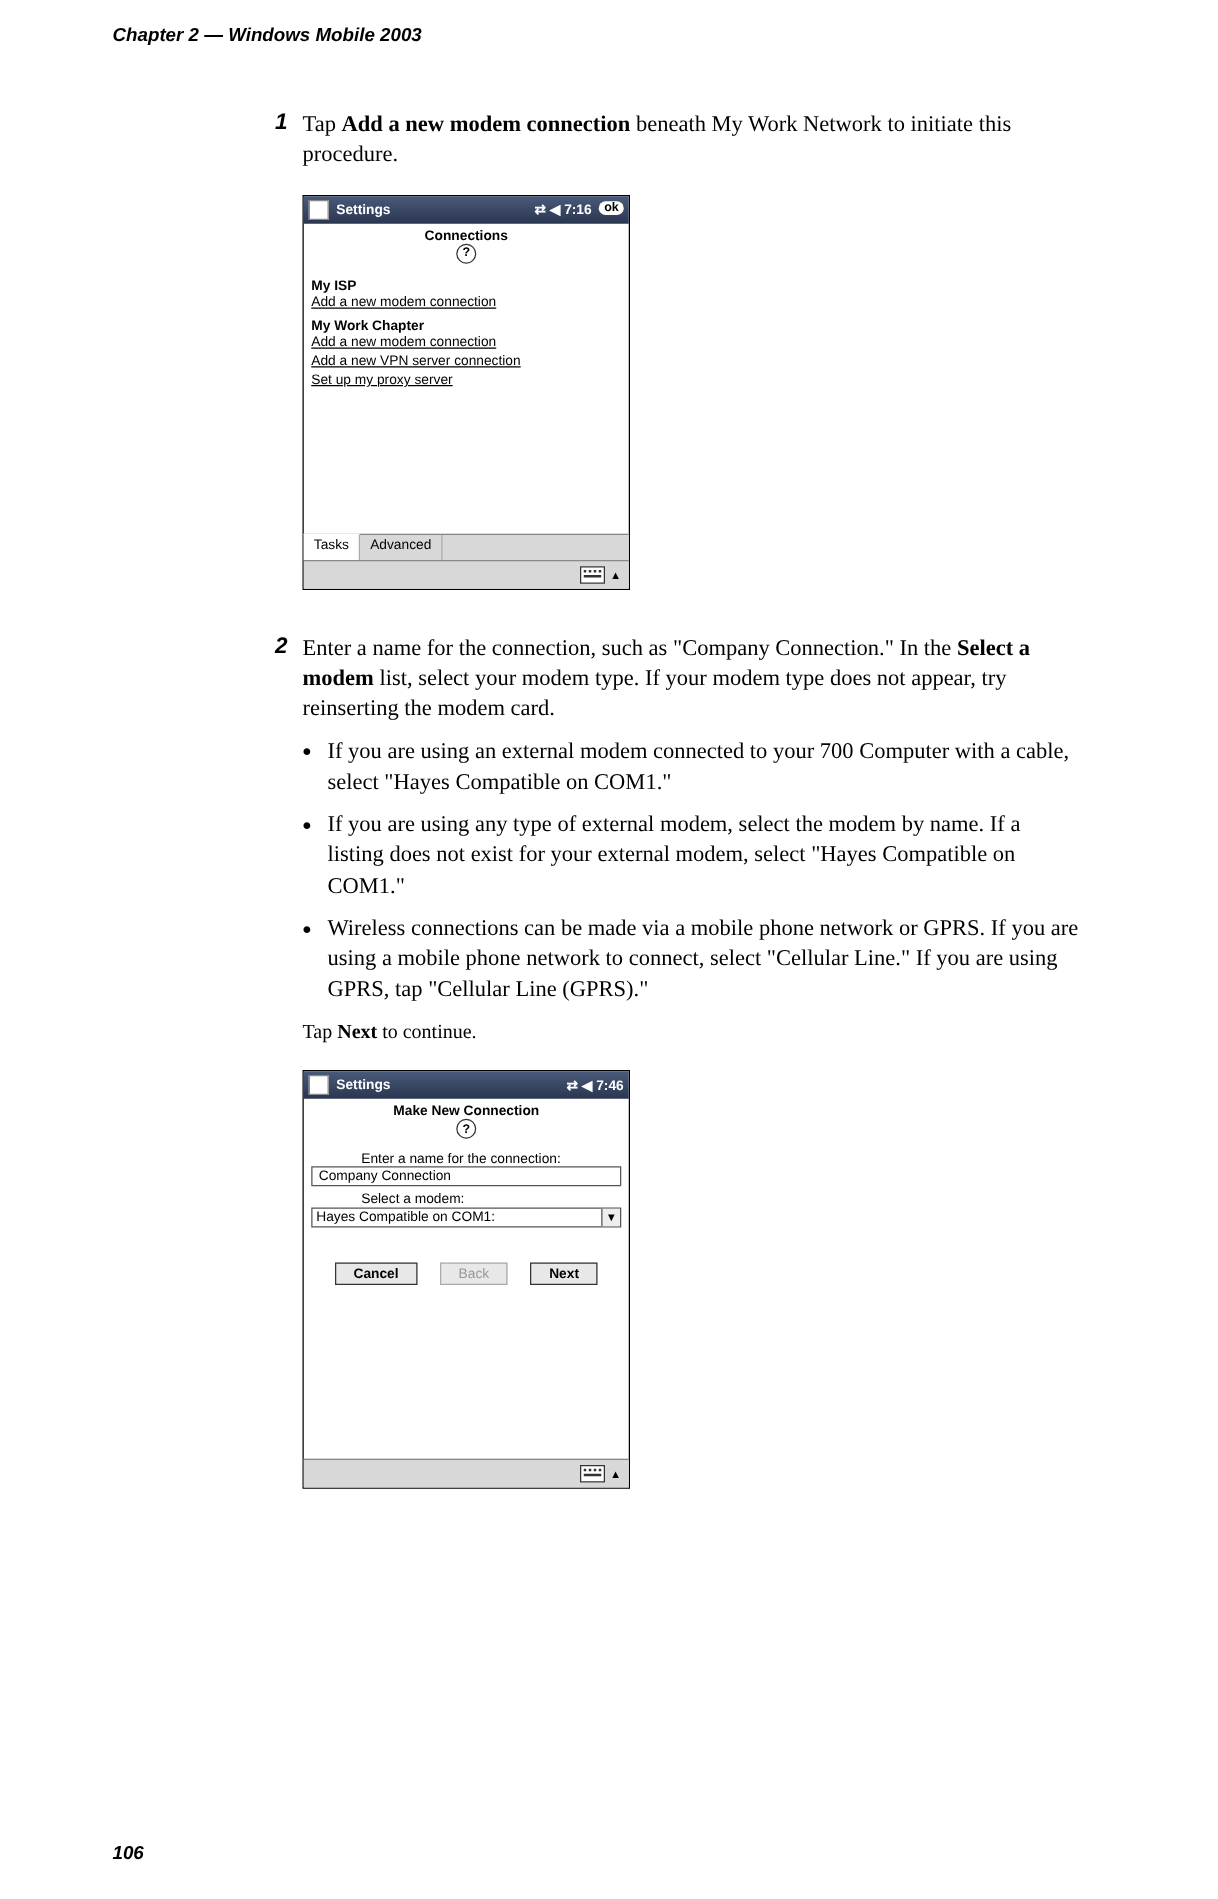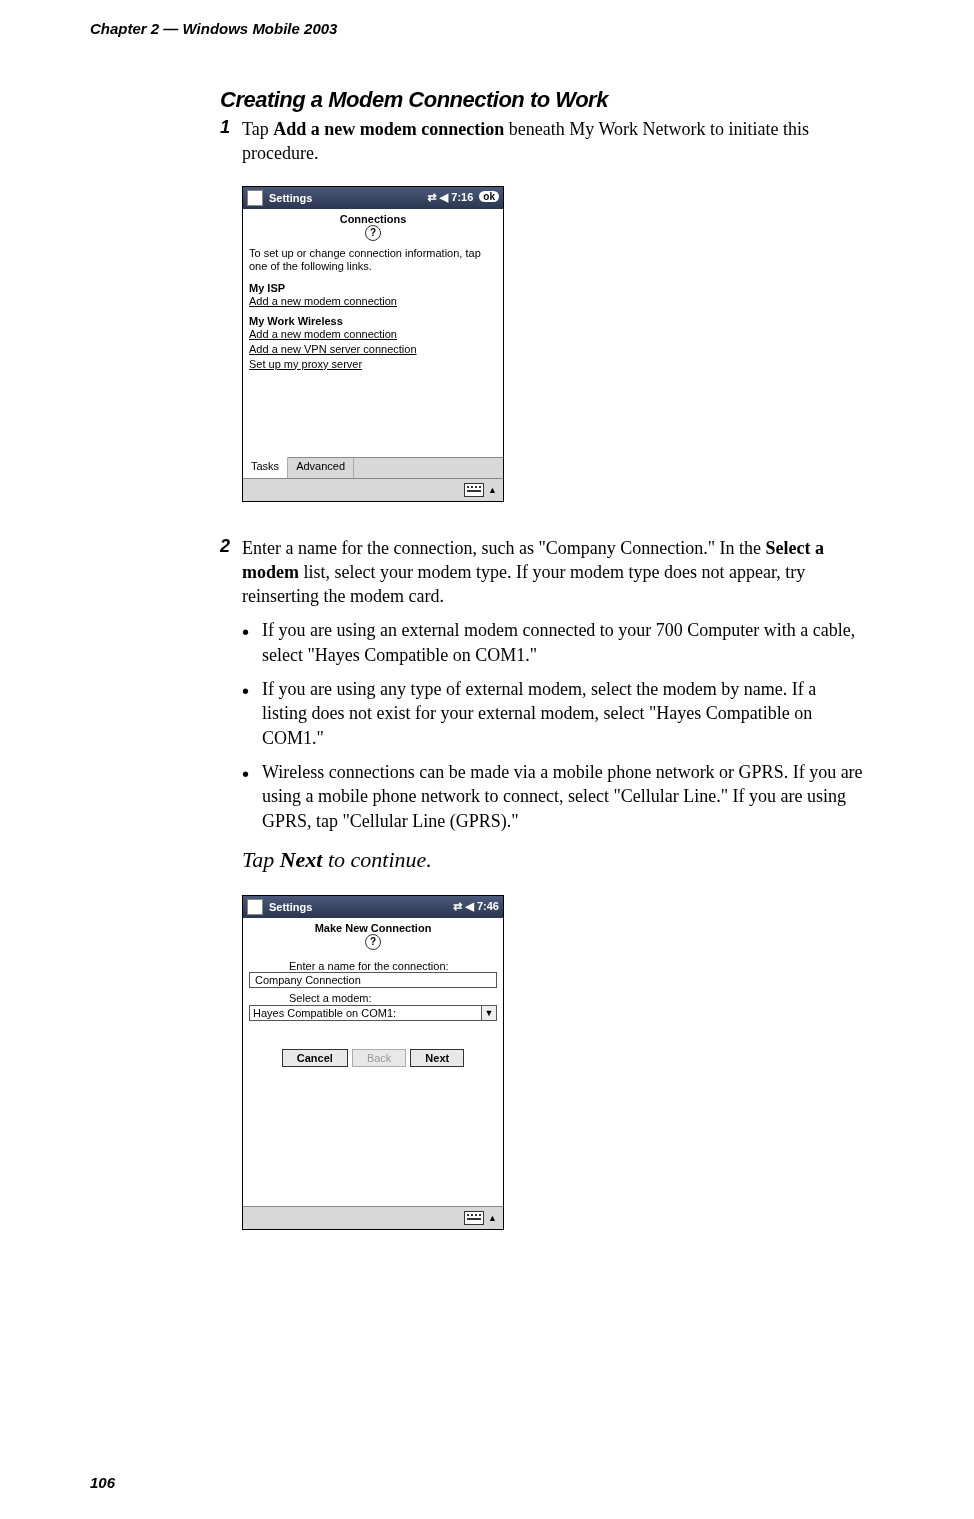--- a/index.html
+++ b/index.html
@@ -68,22 +68,21 @@
   .bullet-dot {
     width: 20px;
     flex: 0 0 20px;
     font-family: Arial, sans-serif;
     font-size: 20px;
     line-height: 1;
     padding-top: 4px;
   }
   .tap-next {
     margin-top: 12px;
-    font-size: 22px;
-    font-style: italic;
+    font-size: 16px;
   }
 
   
   .ppc-shot {
     width: 260px;
     margin: 20px 0 0 152px;
     border: 1px solid #000;
     background: #fff;
     font-family: Tahoma, Arial, sans-serif;
     font-size: 11px;
@@ -212,21 +211,21 @@
     width: 14px;
     text-align: center;
     border-left: 1px solid #555;
     background: #eee;
     font-size: 9px;
     line-height: 14px;
   }
   .btn-row {
     display: flex;
     justify-content: center;
-    gap: 4px;
+    gap: 18px;
     margin-top: 28px;
     align-items: flex-end;
   }
   .ppc-btn {
     border: 1px solid #333;
     background: #e8e8e8;
     padding: 2px 14px;
     font-family: Tahoma, Arial, sans-serif;
     font-size: 11px;
     font-weight: bold;
@@ -251,21 +250,20 @@
     font-size: 15px;
   }
 </style>
 </head>
 <body>
 
 <div class="page">
 
   <div class="running-head">Chapter 2   —   Windows Mobile 2003</div>
 
-  <div class="heading">Creating a Modem Connection to Work</div>
 
   <div class="step-list">
 
     <div class="step">
       <div class="step-num">1</div>
       <div class="step-body">
         <span>Tap </span><span class="b">Add a new modem connection</span><span> beneath My Work Network to initiate this procedure.</span>
       </div>
     </div>
   </div>
@@ -277,27 +275,26 @@
       <span class="tb-right">
         <span>⇄  ◀ 7:16</span>
         <span class="tb-ok">ok</span>
       </span>
     </div>
     <div class="ppc-header">
       <span>Connections</span>
       <span class="help-icon">?</span>
     </div>
     <div class="ppc-content">
-      <div class="blurb">To set up or change connection information, tap one of the following links.</div>
       <div class="grp">
         <div class="grp-title">My ISP</div>
         <span class="link">Add a new modem connection</span>
       </div>
       <div class="grp">
-        <div class="grp-title">My Work Wireless</div>
+        <div class="grp-title">My Work Chapter</div>
         <span class="link">Add a new modem connection</span>
         <span class="link">Add a new VPN server connection</span>
         <span class="link">Set up my proxy server</span>
       </div>
     </div>
     <div class="ppc-tabs">
       <div class="ppc-tab active">Tasks</div>
       <div class="ppc-tab">Advanced</div>
     </div>
     <div class="ppc-sip">

